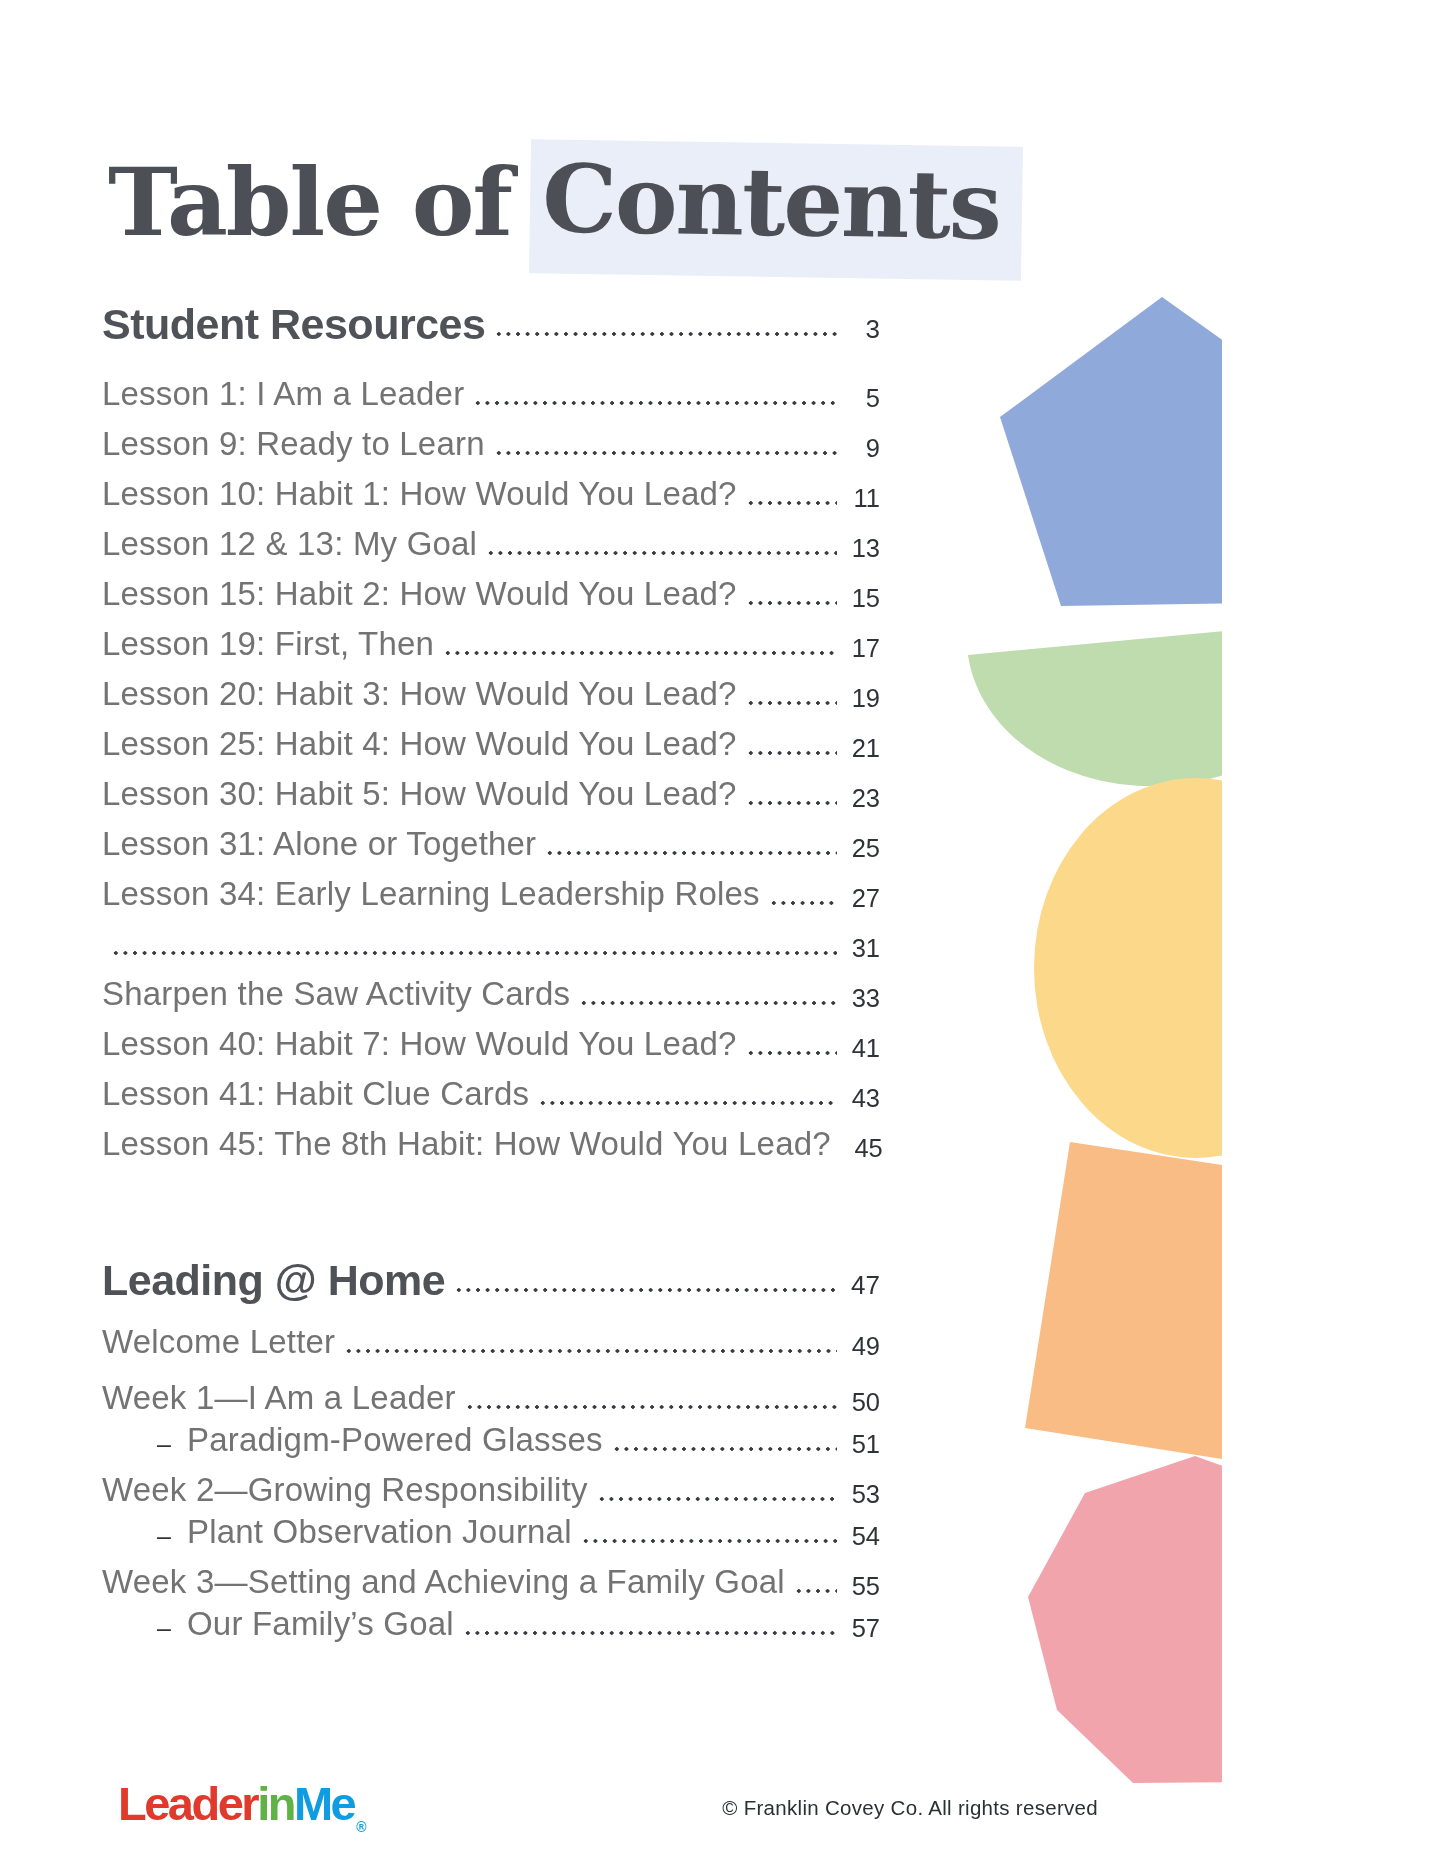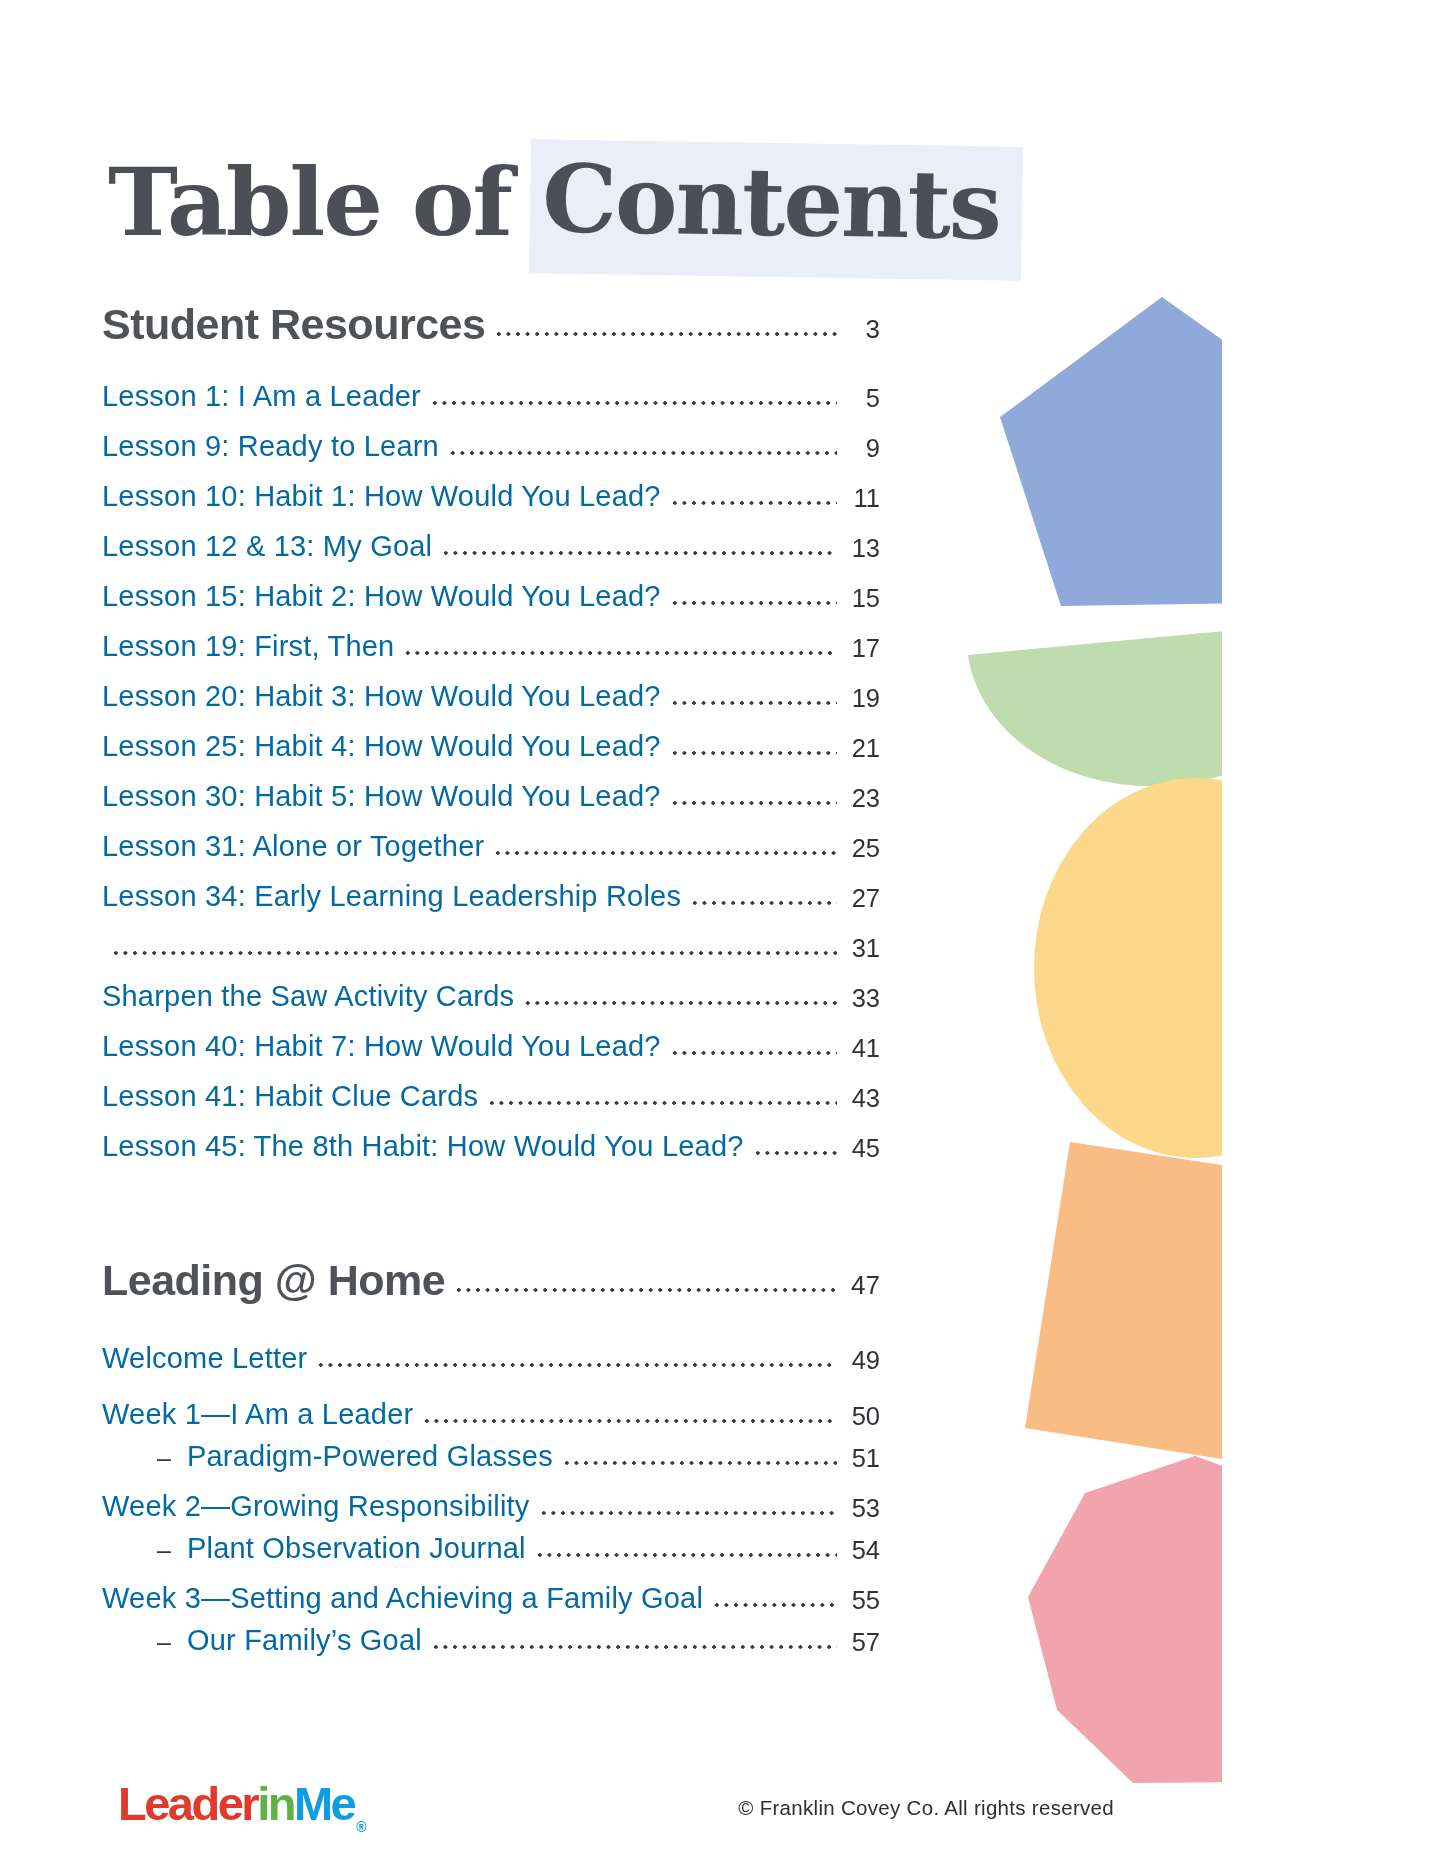--- a/index.html
+++ b/index.html
@@ -30,36 +30,36 @@
   
   #shapes{position:absolute;left:0;top:0;z-index:1;}
   
   .section{position:absolute;left:102px;width:778px;z-index:2;}
   #section-0{top:296px;}
   #section-1{top:1252px;}
   .sec-head{
     display:flex;align-items:flex-end;
     height:52px;margin-bottom:26px;
   }
-  #section-1 .sec-head{margin-bottom:32px;}
+  #section-1 .sec-head{margin-bottom:18px;}
   .sec-head .head-label{
     font-size:43px;font-weight:700;letter-spacing:-0.5px;
     color:#4f5257;white-space:nowrap;line-height:1.1;
   }
   .sec-head .dots{margin-bottom:9px;}
   .sec-head .num{font-size:26px;font-weight:400;color:#2f3237;margin-bottom:3px;}
   .row{
     display:flex;align-items:flex-end;
     height:50px;padding-bottom:11px;box-sizing:border-box;
   }
   .row.indent{height:36px;padding-bottom:5px;padding-left:55px;}
   .row.group-start{margin-top:6px;}
   .row .dash{width:30px;flex:0 0 30px;font-size:25px;color:#2f3237;}
   .row .label{
-    font-size:29px;color:#0369a1;letter-spacing:0.2px;
+    font-size:33px;color:#737373;letter-spacing:0.2px;
     white-space:nowrap;line-height:1.15;
   }
   .dots{
     flex:1 1 auto;
     height:10px;
     margin:0 7px 5px 9px;
     background-image:radial-gradient(circle, #383b40 1.55px, transparent 1.9px);
     background-size:9.6px 10px;
     background-repeat:repeat-x;
     background-position:left bottom;
@@ -71,21 +71,21 @@
   }
   
   .logo{
     position:absolute;left:108px;top:1776px;z-index:2;
     font-weight:700;font-size:47px;letter-spacing:-2.5px;
     white-space:nowrap;
     margin-left:10px;
   }
   .logo .reg{font-size:14px;letter-spacing:0;position:relative;top:12px;left:2px;}
   .copyright{
-    position:absolute;right:108px;top:1796px;z-index:2;
+    position:absolute;right:124px;top:1796px;z-index:2;
     font-size:20.5px;color:#2c2f33;letter-spacing:0.3px;
   }
 </style>
 </head>
 <body>
 
 <div id="page">
 
   <svg id="shapes" width="1445" height="1870" viewBox="0 0 1445 1870">
     <polygon points="1162,297 1325,413 1264,603 1061,606 1000,417" fill="#8fa9da"></polygon>

